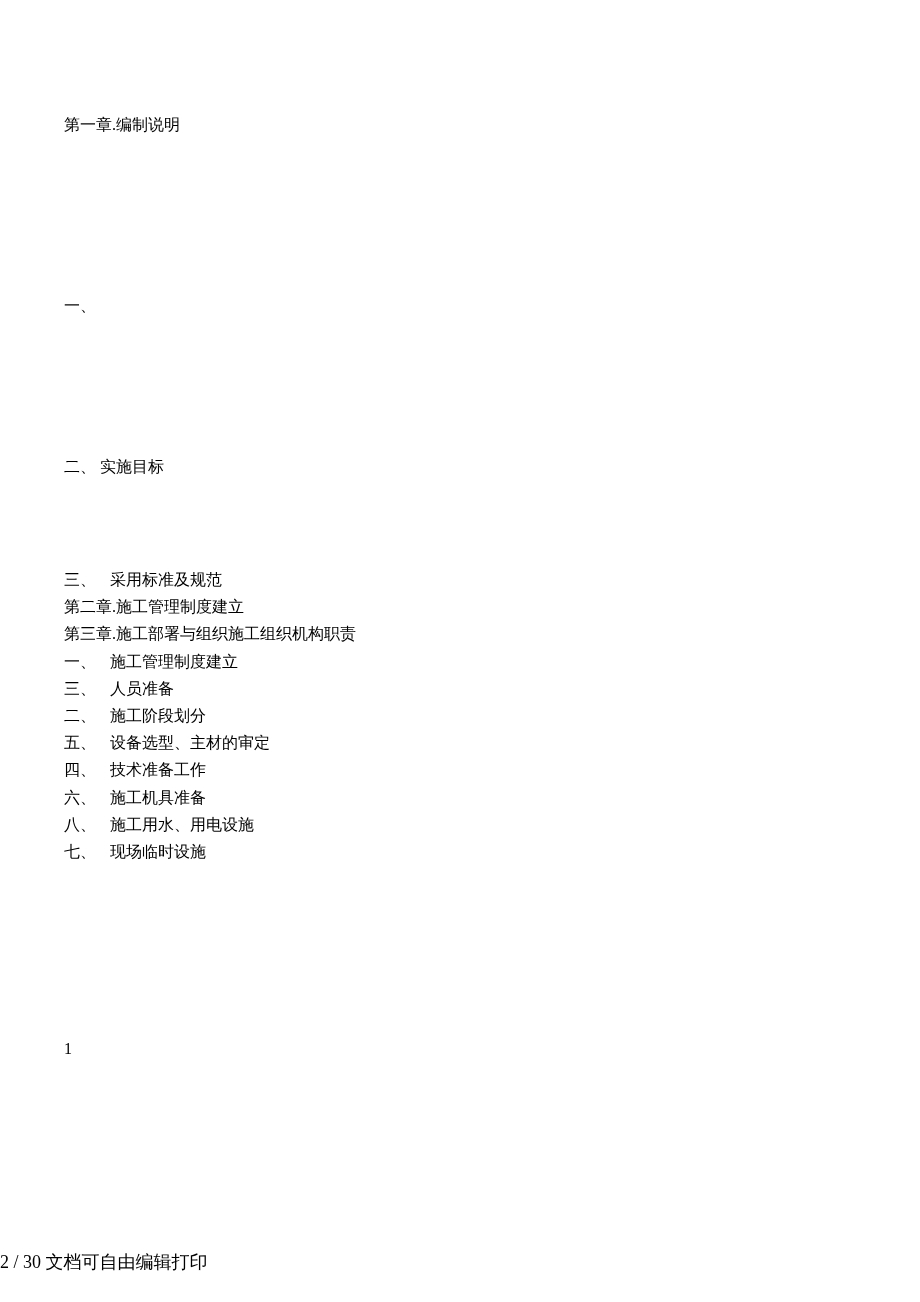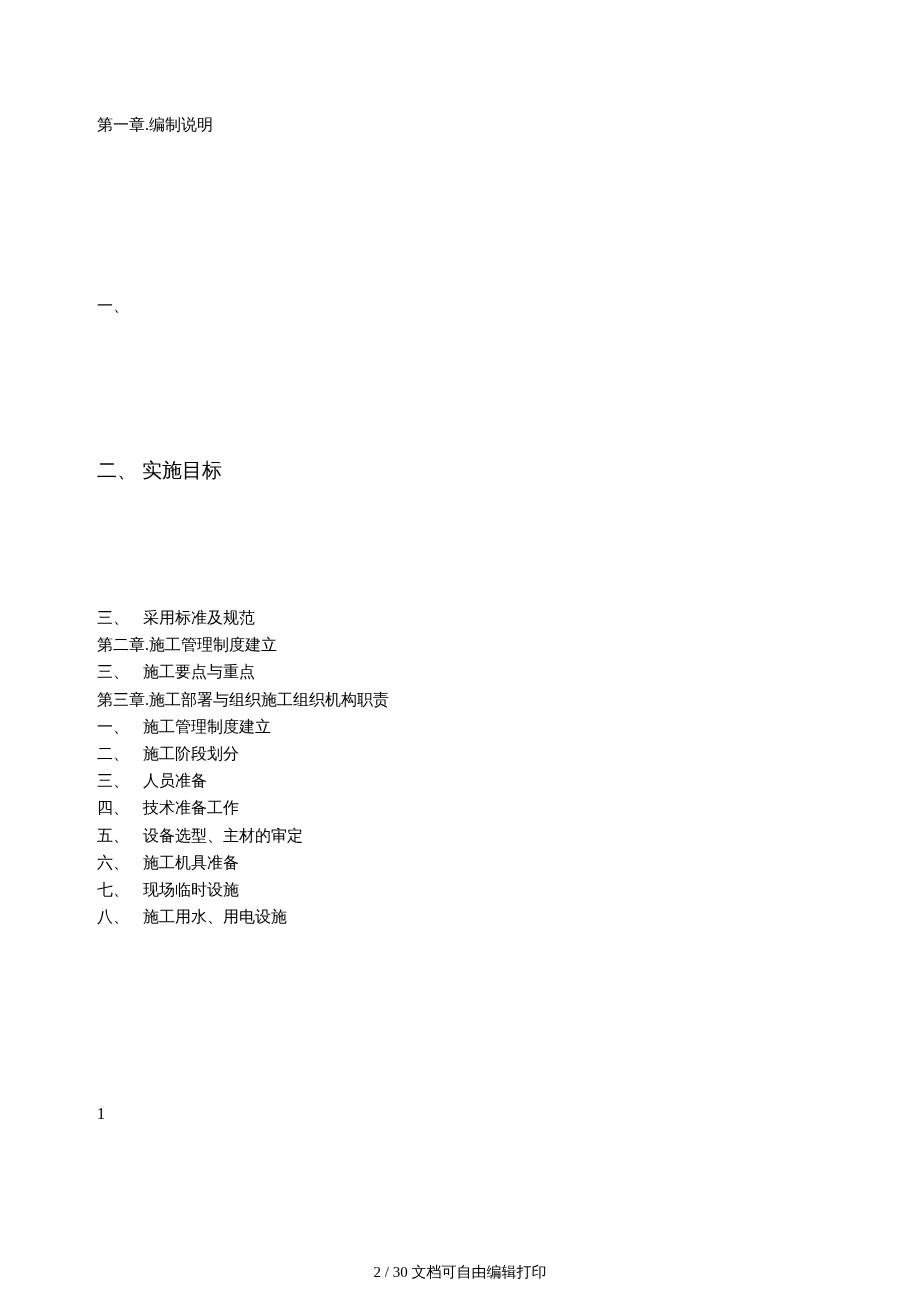--- a/index.html
+++ b/index.html
@@ -10,33 +10,33 @@
     body {
       background: #ffffff;
       width: 920px;
       height: 1302px;
       font-family: "SimSun", "宋体", serif;
       font-size: 16px;
       color: #000000;
       position: relative;
     }
     .page {
-      padding: 115px 145px 0 97px;
+      padding: 115px 145px 0 64px;
     }
     .chapter-title {
       font-size: 16px;
       margin-bottom: 160px;
     }
     .section-marker-1 {
       font-size: 16px;
       margin-bottom: 140px;
     }
     .section-2 {
-      font-size: 20px;
-      margin-bottom: 120px;
+      font-size: 16px;
+      margin-bottom: 88px;
     }
     .toc-list {
       line-height: 1.7;
     }
     .toc-item {
       font-size: 16px;
     }
     .toc-label {
       display: inline-block;
     }
@@ -46,50 +46,48 @@
     }
     .indented .toc-label {
       margin-right: 14px;
     }
     .page-number-bottom {
       font-size: 16px;
       margin-top: 175px;
     }
     .footer {
       position: absolute;
-      bottom: 20px;
+      bottom: 28px;
       left: 0;
       right: 0;
-      text-align: center;
-      font-size: 15px;
+      font-size: 18px;
     }
   </style>
 </head>
 <body>
 
 <div class="page">
   <div class="chapter-title">第一章.编制说明</div>
 
   <div class="section-marker-1">一、</div>
 
   <div class="section-2">
     <span>二、</span>&nbsp;<span>实施目标</span>
   </div>
 
   <div class="toc-list">
       <div class="toc-item indented"><span class="toc-label">三、</span><span class="toc-text">采用标准及规范</span></div>
       <div class="toc-item"><span class="toc-text">第二章.施工管理制度建立</span></div>
-      <div class="toc-item indented"><span class="toc-label">三、</span><span class="toc-text">施工要点与重点</span></div>
       <div class="toc-item"><span class="toc-text">第三章.施工部署与组织施工组织机构职责</span></div>
       <div class="toc-item indented"><span class="toc-label">一、</span><span class="toc-text">施工管理制度建立</span></div>
+      <div class="toc-item indented"><span class="toc-label">三、</span><span class="toc-text">人员准备</span></div>
       <div class="toc-item indented"><span class="toc-label">二、</span><span class="toc-text">施工阶段划分</span></div>
-      <div class="toc-item indented"><span class="toc-label">三、</span><span class="toc-text">人员准备</span></div>
+      <div class="toc-item indented"><span class="toc-label">五、</span><span class="toc-text">设备选型、主材的审定</span></div>
       <div class="toc-item indented"><span class="toc-label">四、</span><span class="toc-text">技术准备工作</span></div>
-      <div class="toc-item indented"><span class="toc-label">五、</span><span class="toc-text">设备选型、主材的审定</span></div>
       <div class="toc-item indented"><span class="toc-label">六、</span><span class="toc-text">施工机具准备</span></div>
+      <div class="toc-item indented"><span class="toc-label">八、</span><span class="toc-text">施工用水、用电设施</span></div>
       <div class="toc-item indented"><span class="toc-label">七、</span><span class="toc-text">现场临时设施</span></div>
-      <div class="toc-item indented"><span class="toc-label">八、</span><span class="toc-text">施工用水、用电设施</span></div>
     </div>
 
   <div class="page-number-bottom">1</div>
 </div>
 
 <div class="footer">2 / 30 文档可自由编辑打印</div>
 
 </body></html>

